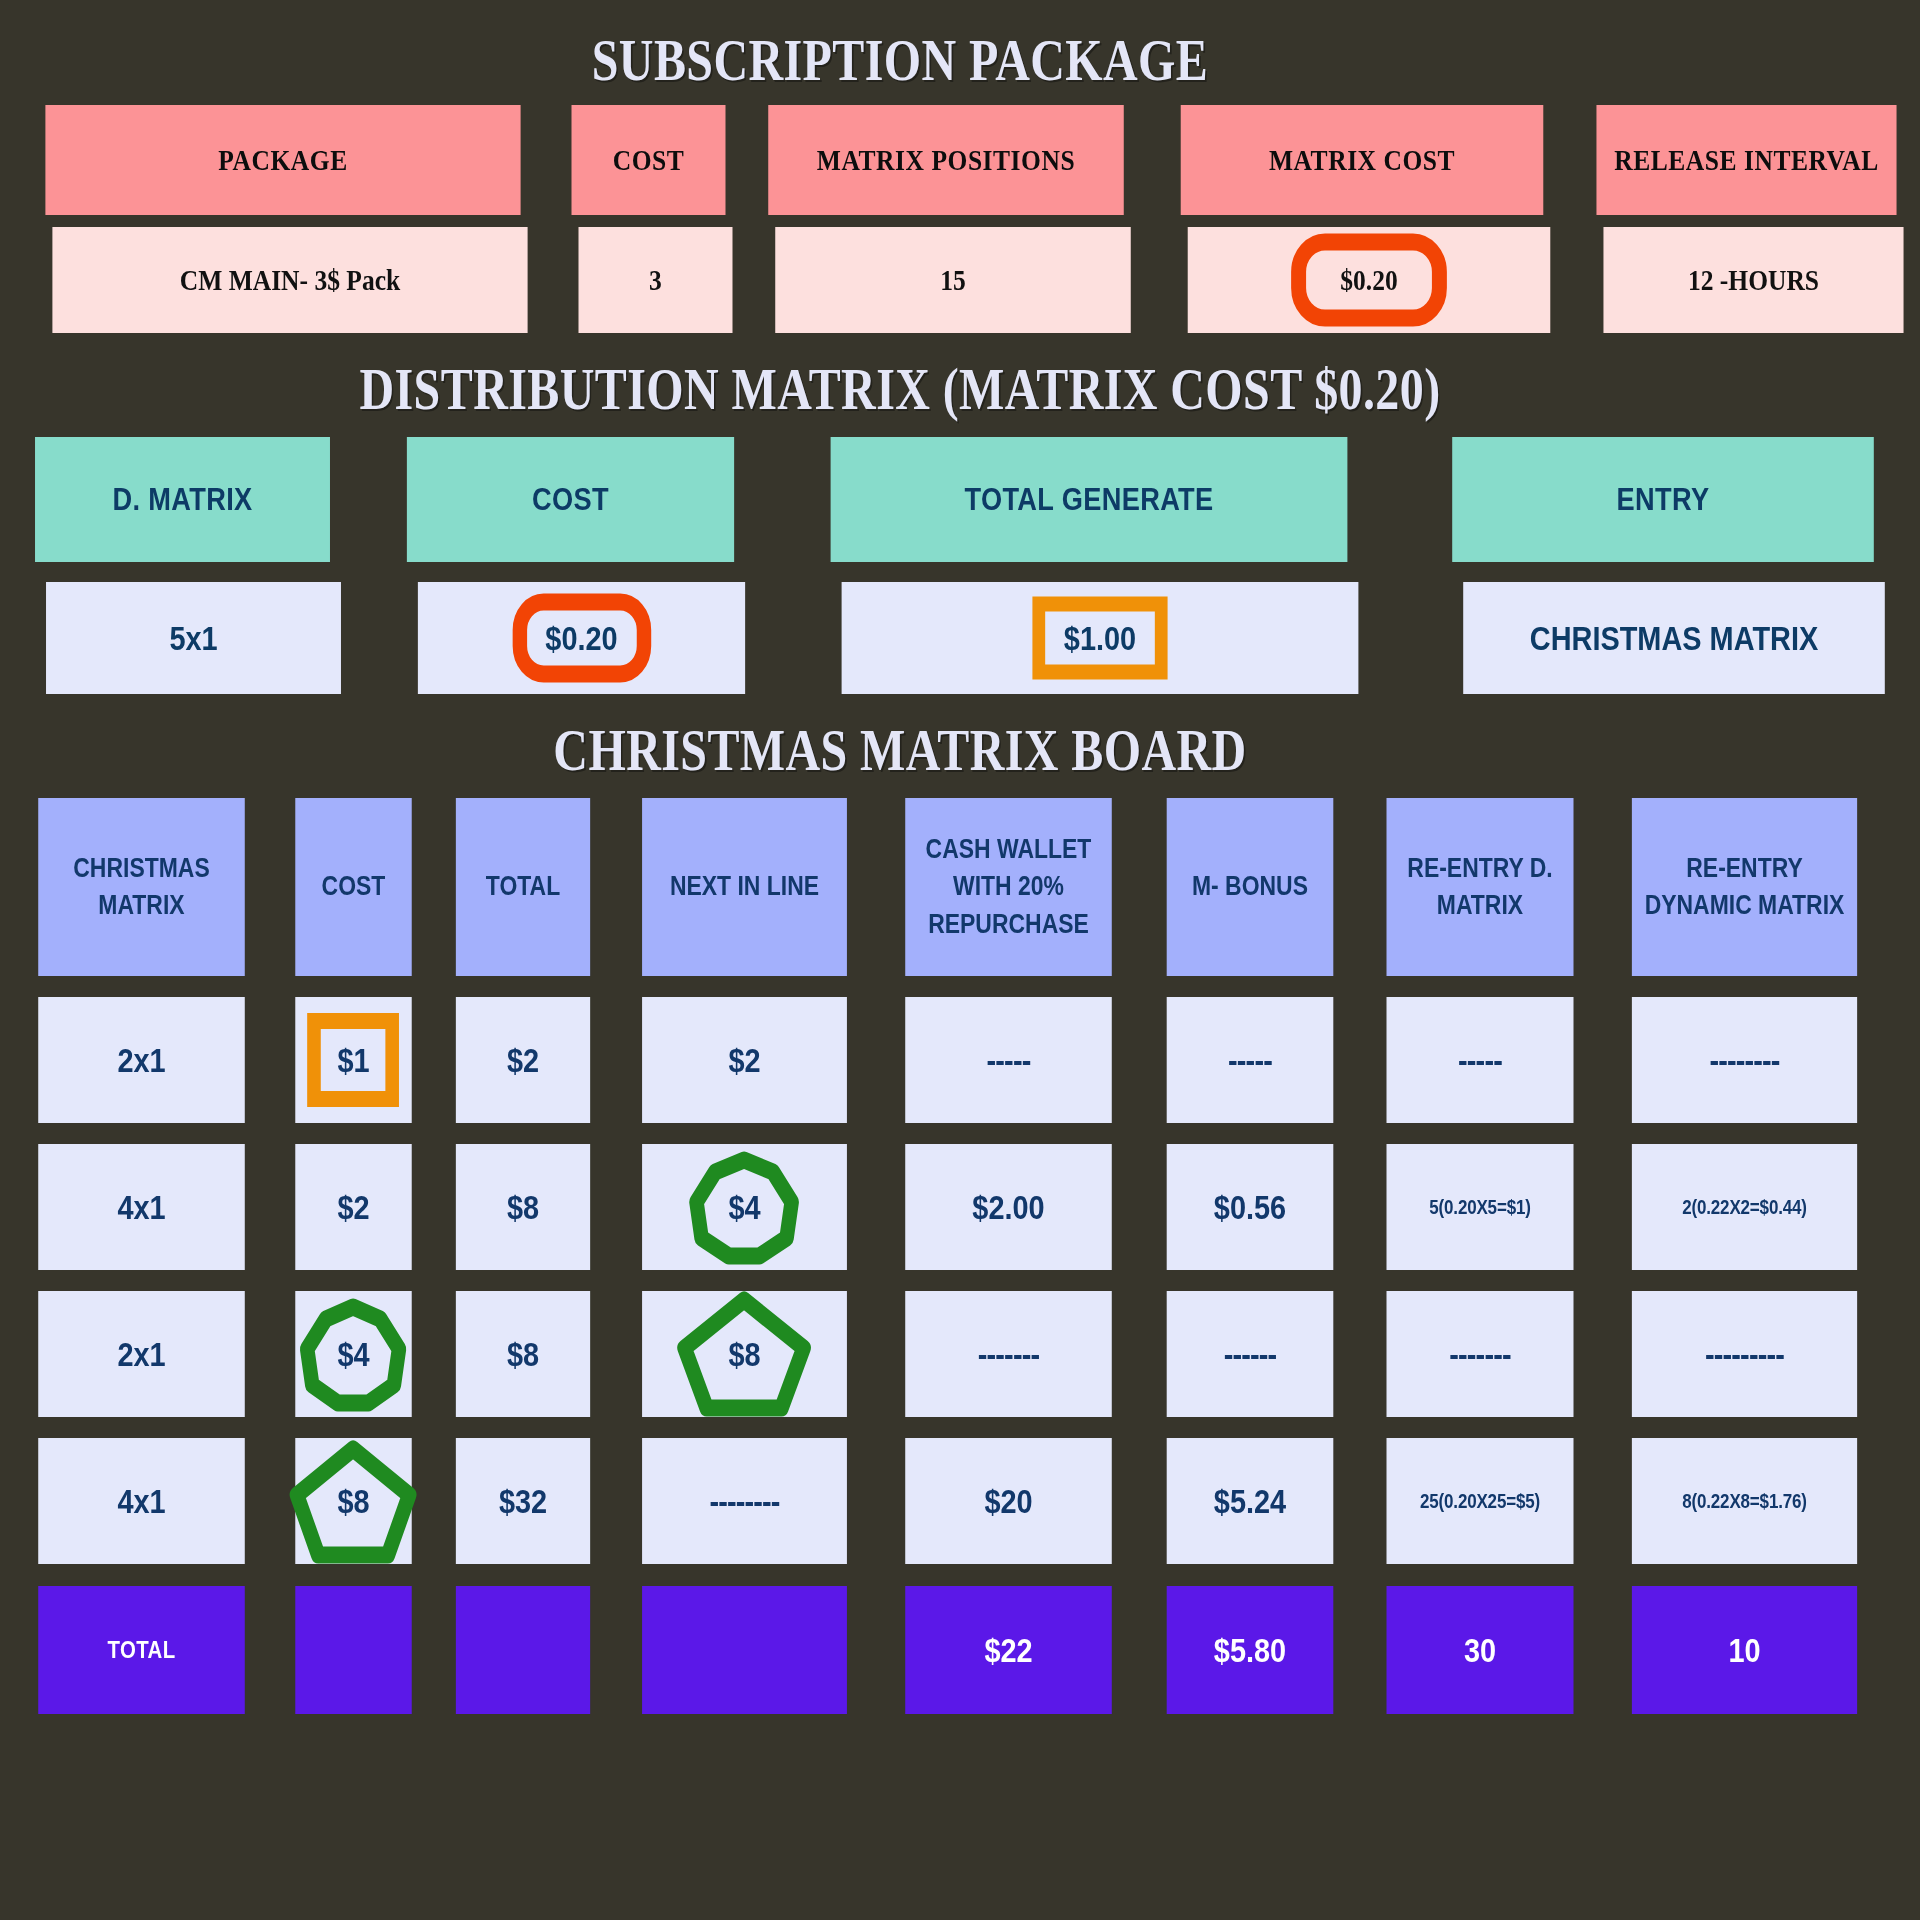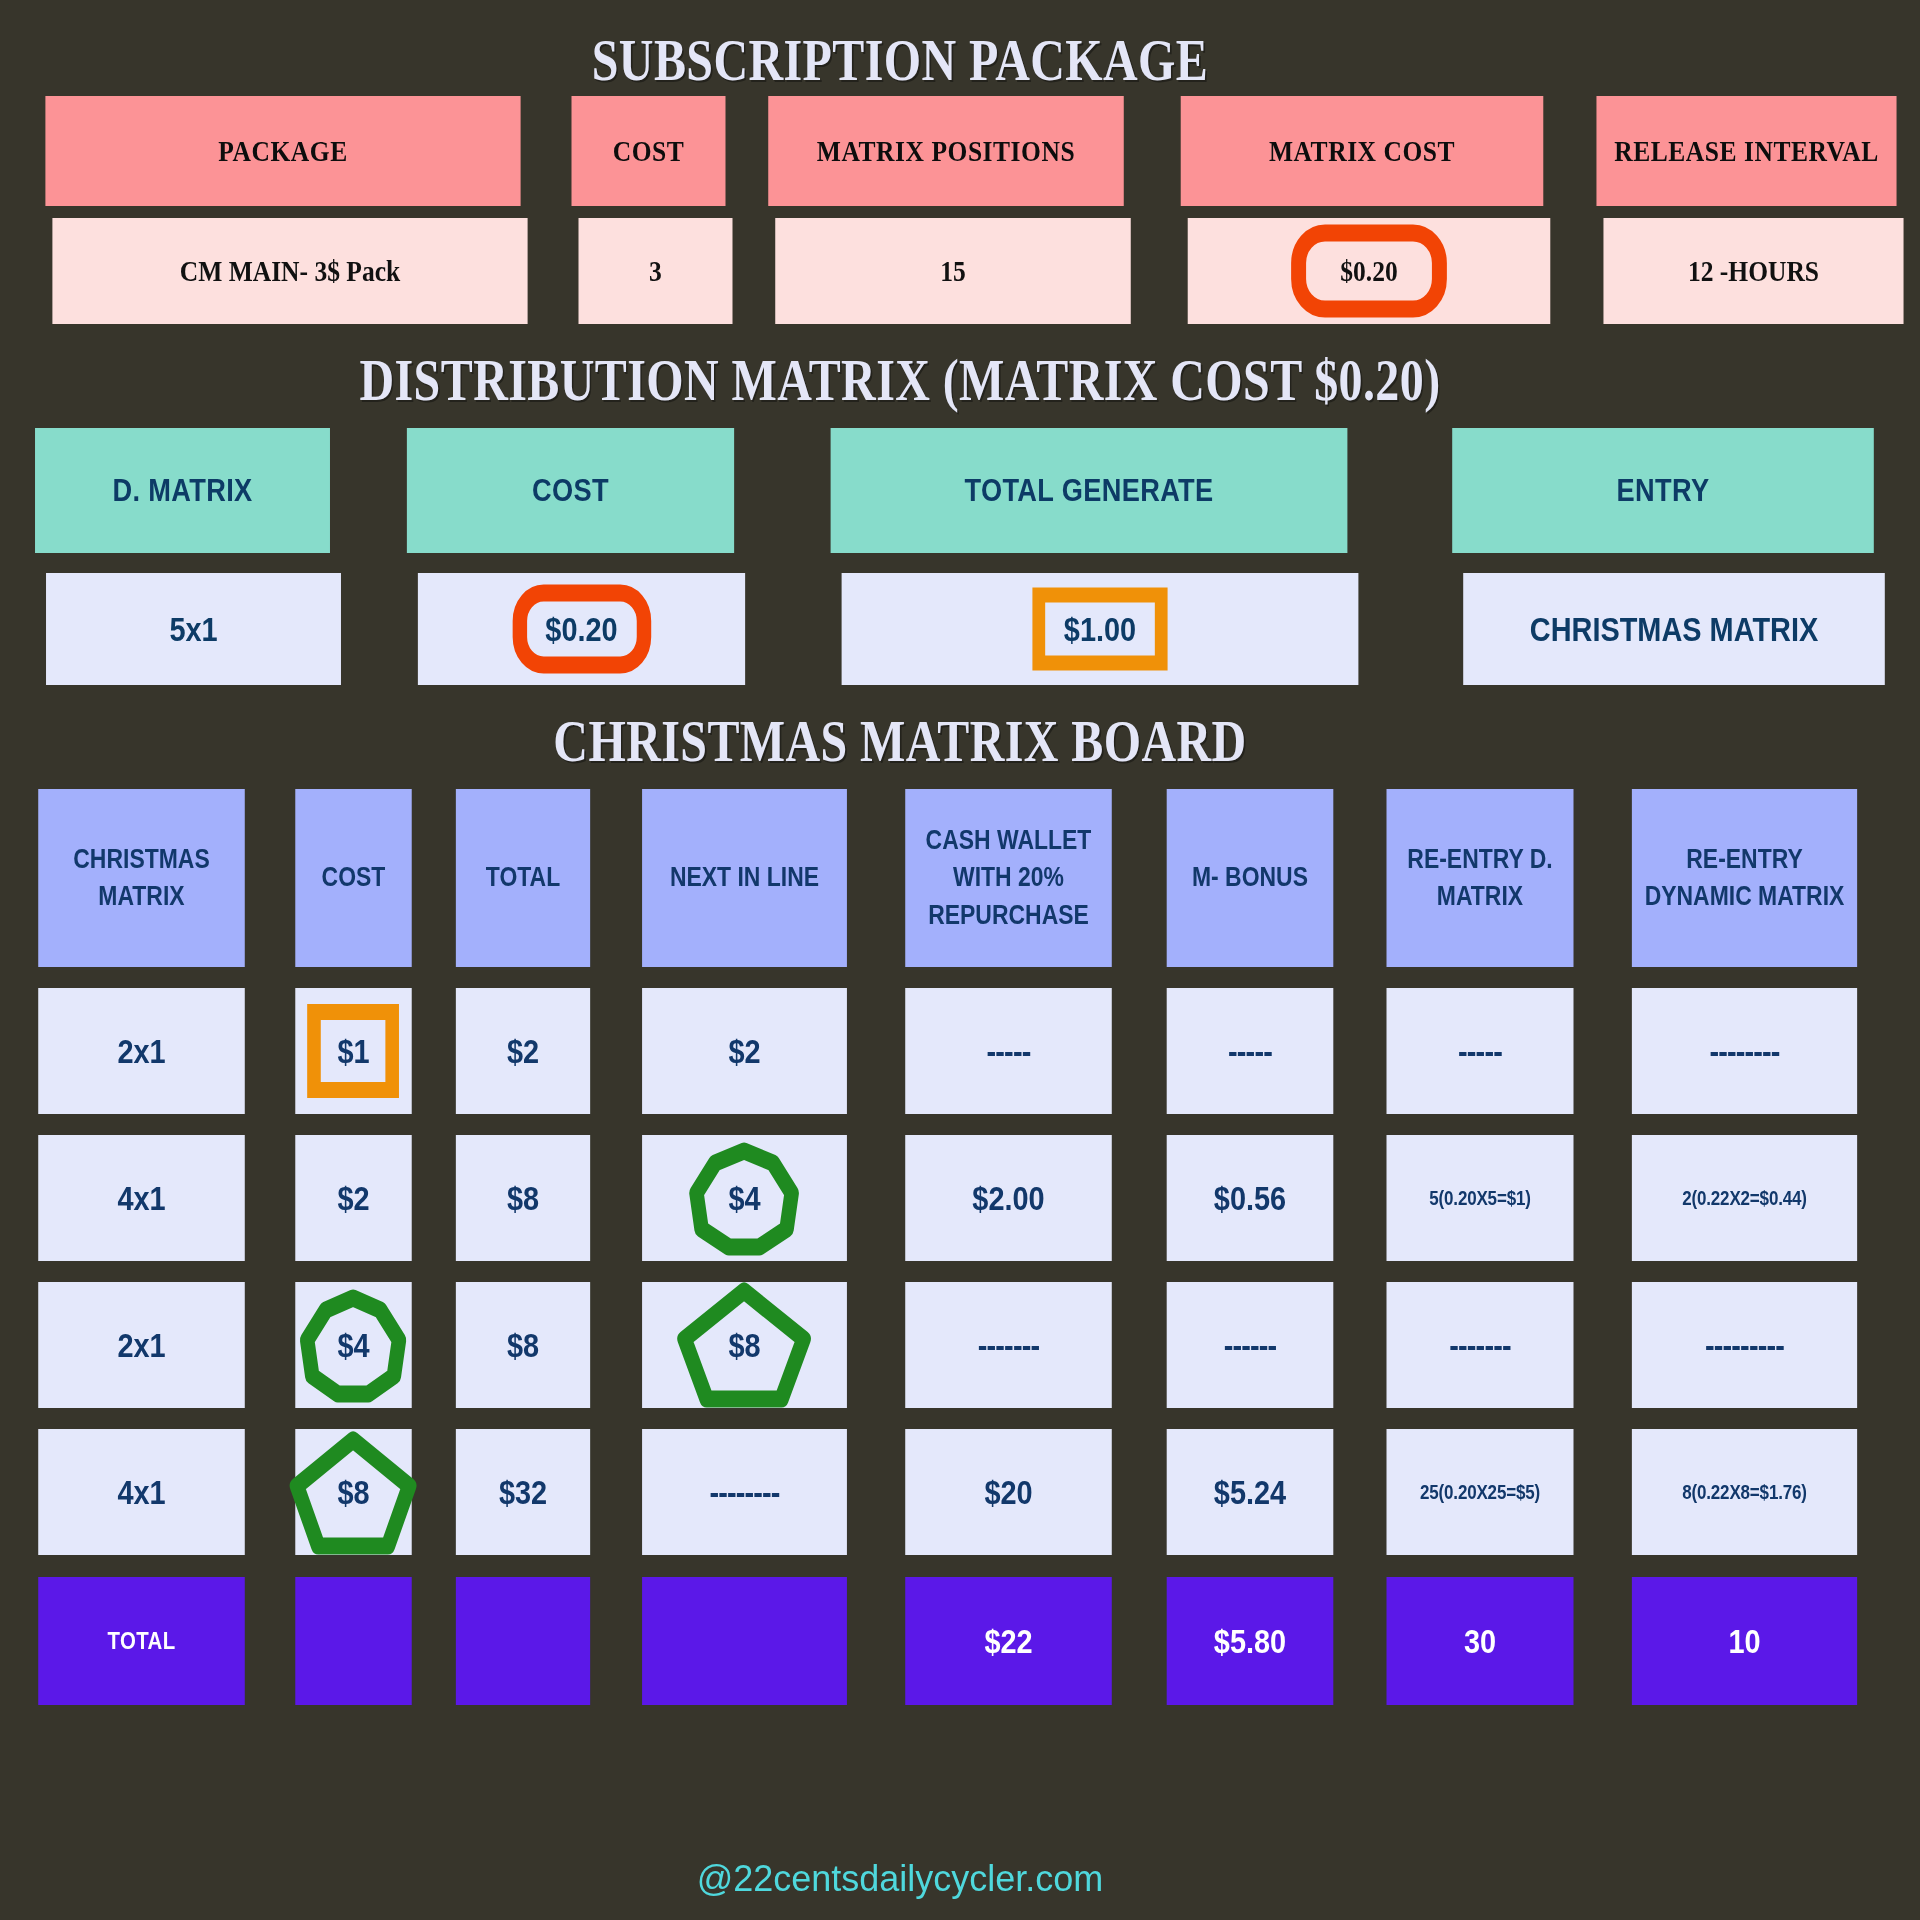--- a/index.html
+++ b/index.html
@@ -29,21 +29,21 @@
   
   .row{display:flex;width:1920px;box-sizing:border-box;padding:0 20px;}
   .cell{
     box-sizing:border-box;
     display:flex;align-items:center;justify-content:center;
     text-align:center;
     position:relative;
   }
 
   
-  #t1-head{margin-top:6px;padding-left:13px;}
+  #t1-head{margin-top:15px;padding-left:13px;}
   #t1-head .cell{
     background:#fc9396;
     color:#0d0d0d;
     height:110px;
     font-family:"Liberation Serif",serif;
     font-weight:bold;
     font-size:29px;
     letter-spacing:0.6px;
     transform:scaleX(0.88);
     margin-right:8px;
@@ -317,15 +317,14 @@
     </div>
     <div class="cell t3-c1"></div>
     <div class="cell t3-c2"></div>
     <div class="cell t3-c3"></div>
     <div class="cell t3-c4 tot-white">$22</div>
     <div class="cell t3-c5 tot-dark">$5.80</div>
     <div class="cell t3-c6 tot-pink">30</div>
     <div class="cell t3-c7 tot-white">10</div>
   </div>
 
-  <div id="footer">@22centsdailycycler.com</div>
 
 </div>
 
 </body></html>

